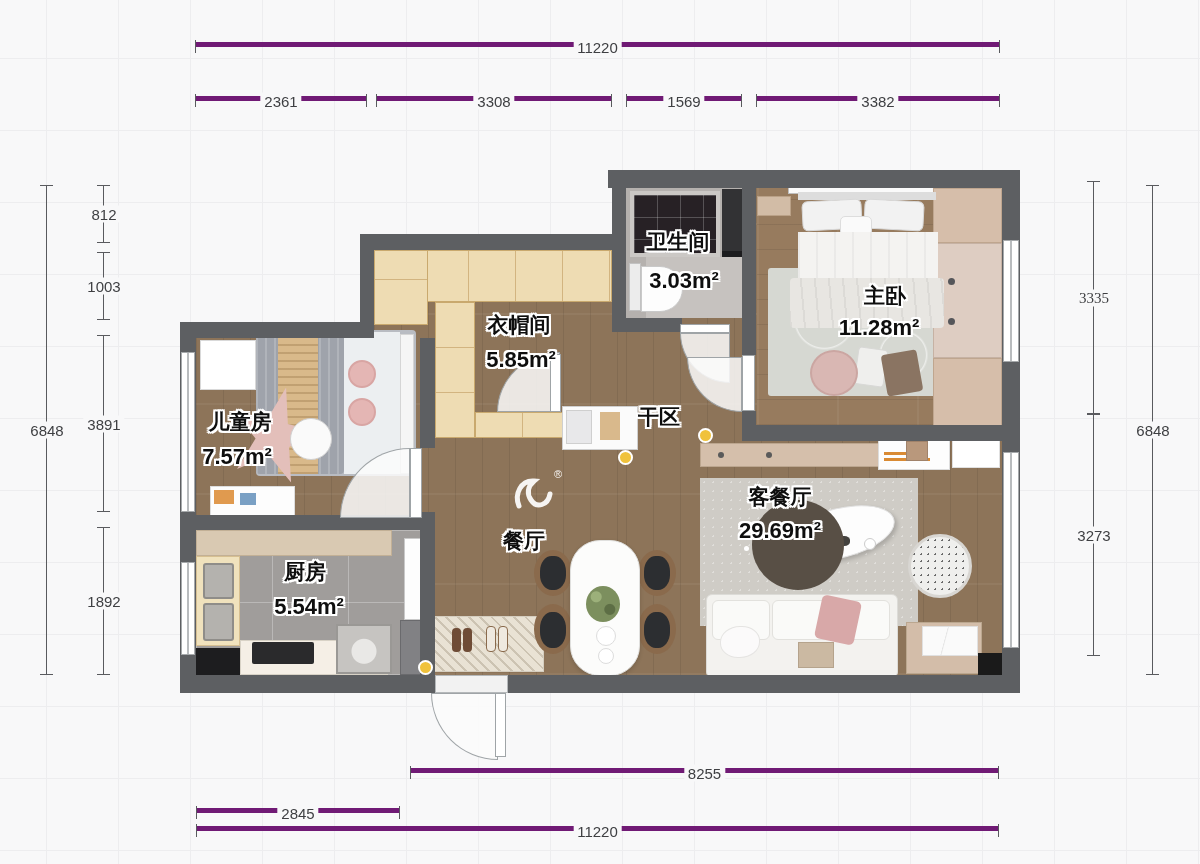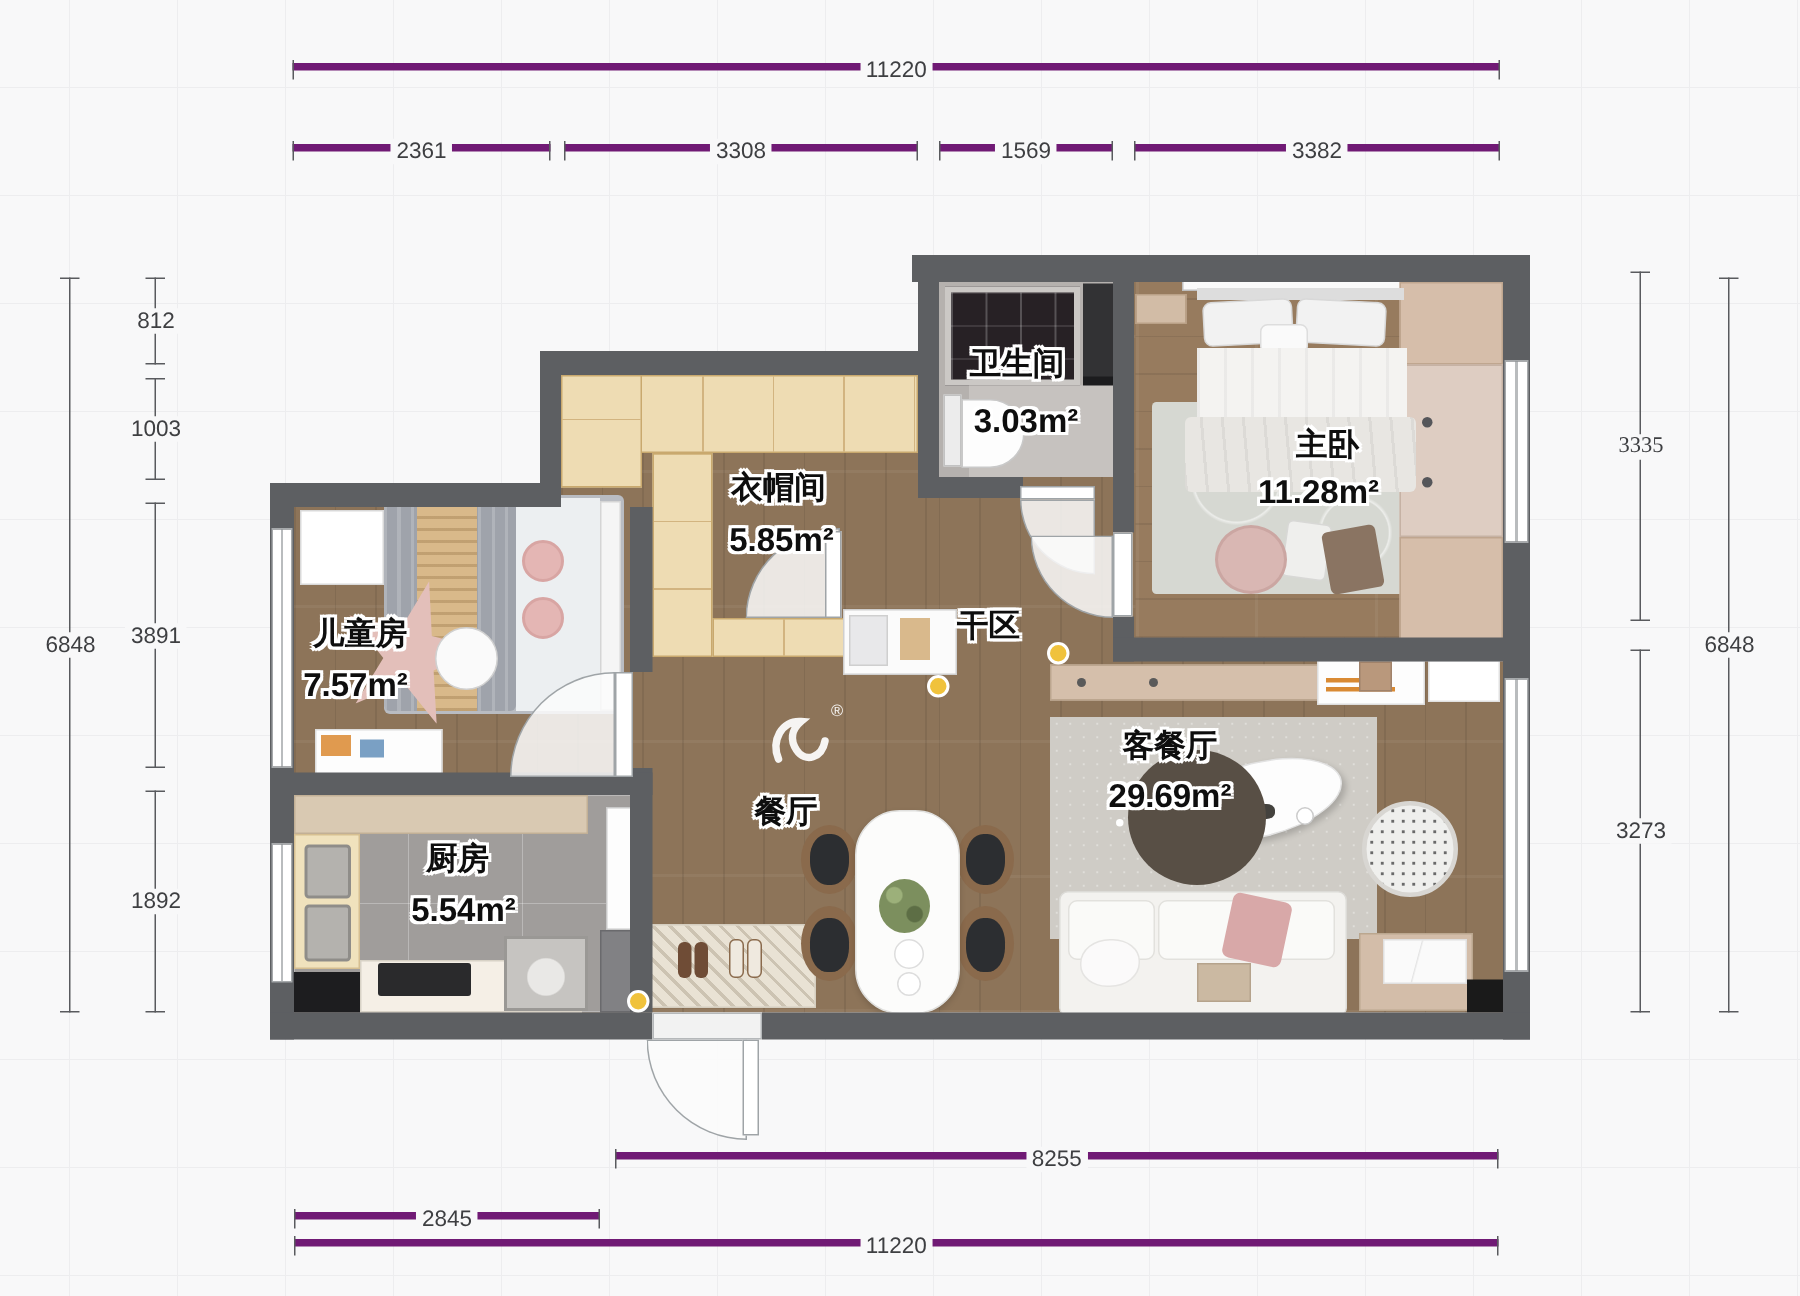--- a/index.html
+++ b/index.html
@@ -295,21 +295,21 @@
   <i class="t1v"></i>
     <i class="t2v"></i>
     <b>1892</b>
   </div>
 
 <div class="dimv" style="left:1093px;top:181px;height:233px;font-family:Liberation Serif, serif;">
   <i class="t1v"></i>
     <i class="t2v"></i>
     <b>3335</b>
   </div>
-<div class="dimv" style="left:1093px;top:433px;height:242px;">
+<div class="dimv" style="left:1093px;top:414px;height:242px;">
   <i class="t1v"></i>
     <i class="t2v"></i>
     <b>3273</b>
   </div>
 <div class="dimv" style="left:1152px;top:185px;height:490px;">
   <i class="t1v"></i>
     <i class="t2v"></i>
     <b>6848</b>
   </div>
 

